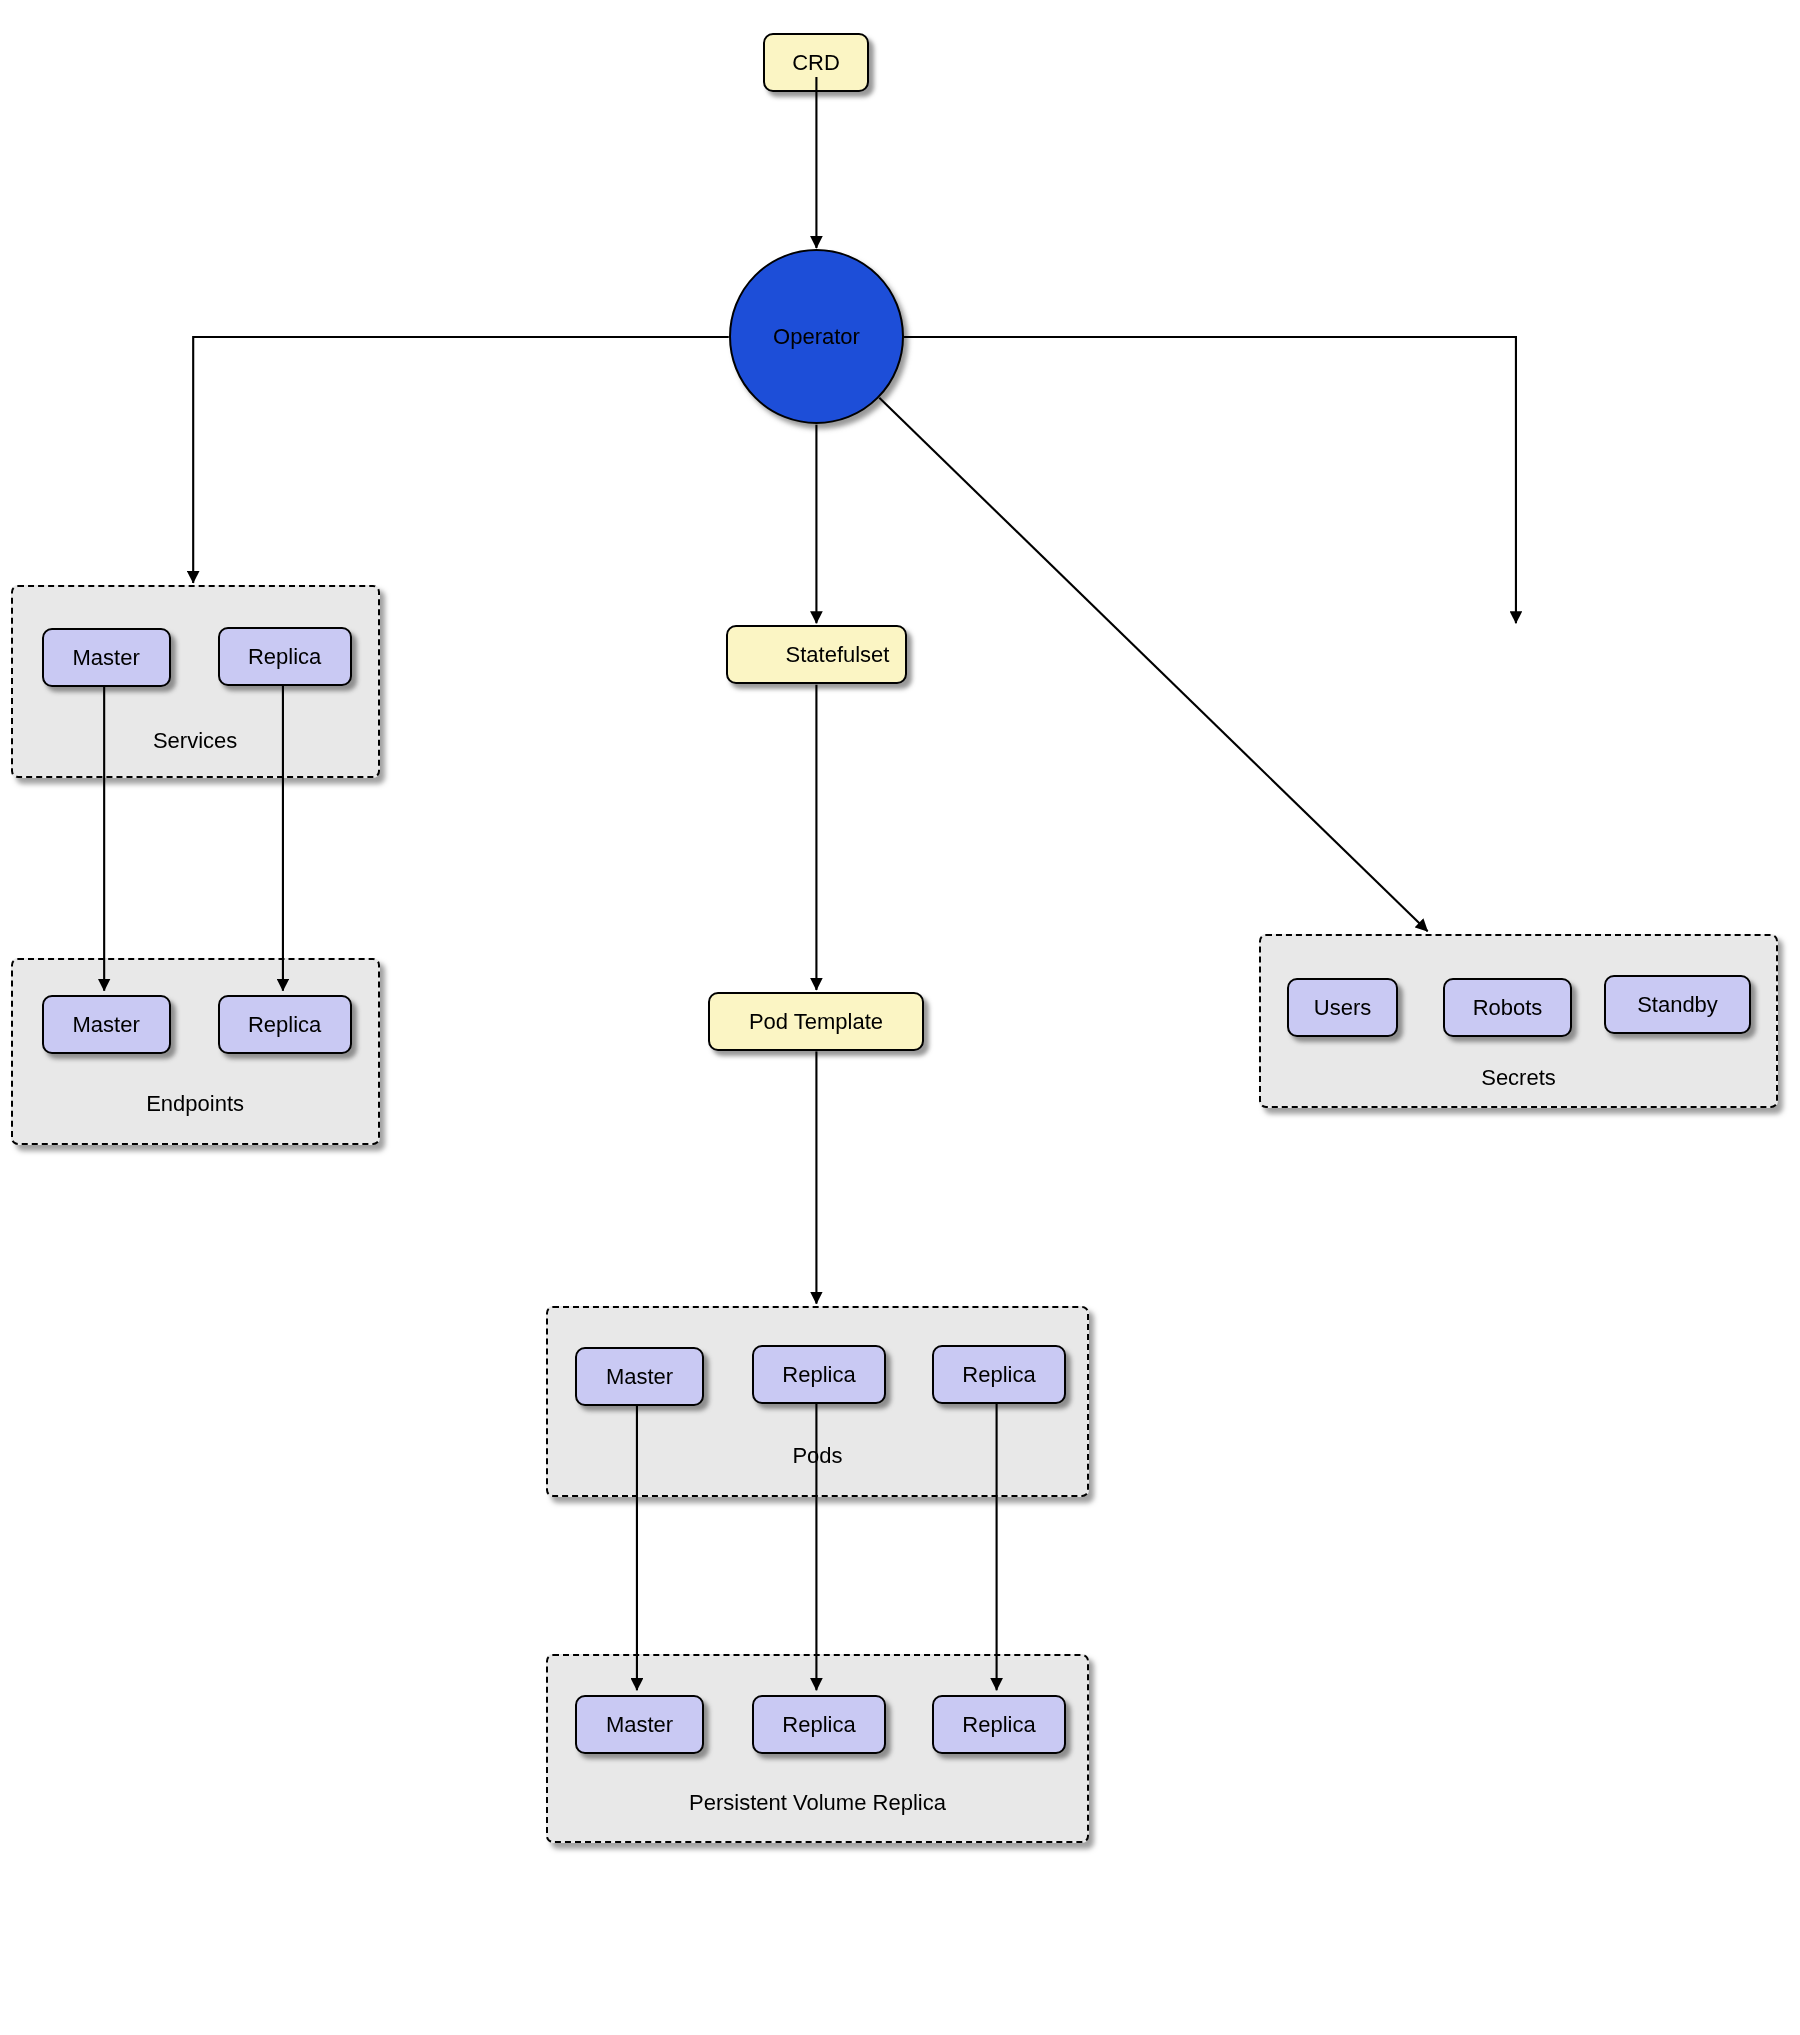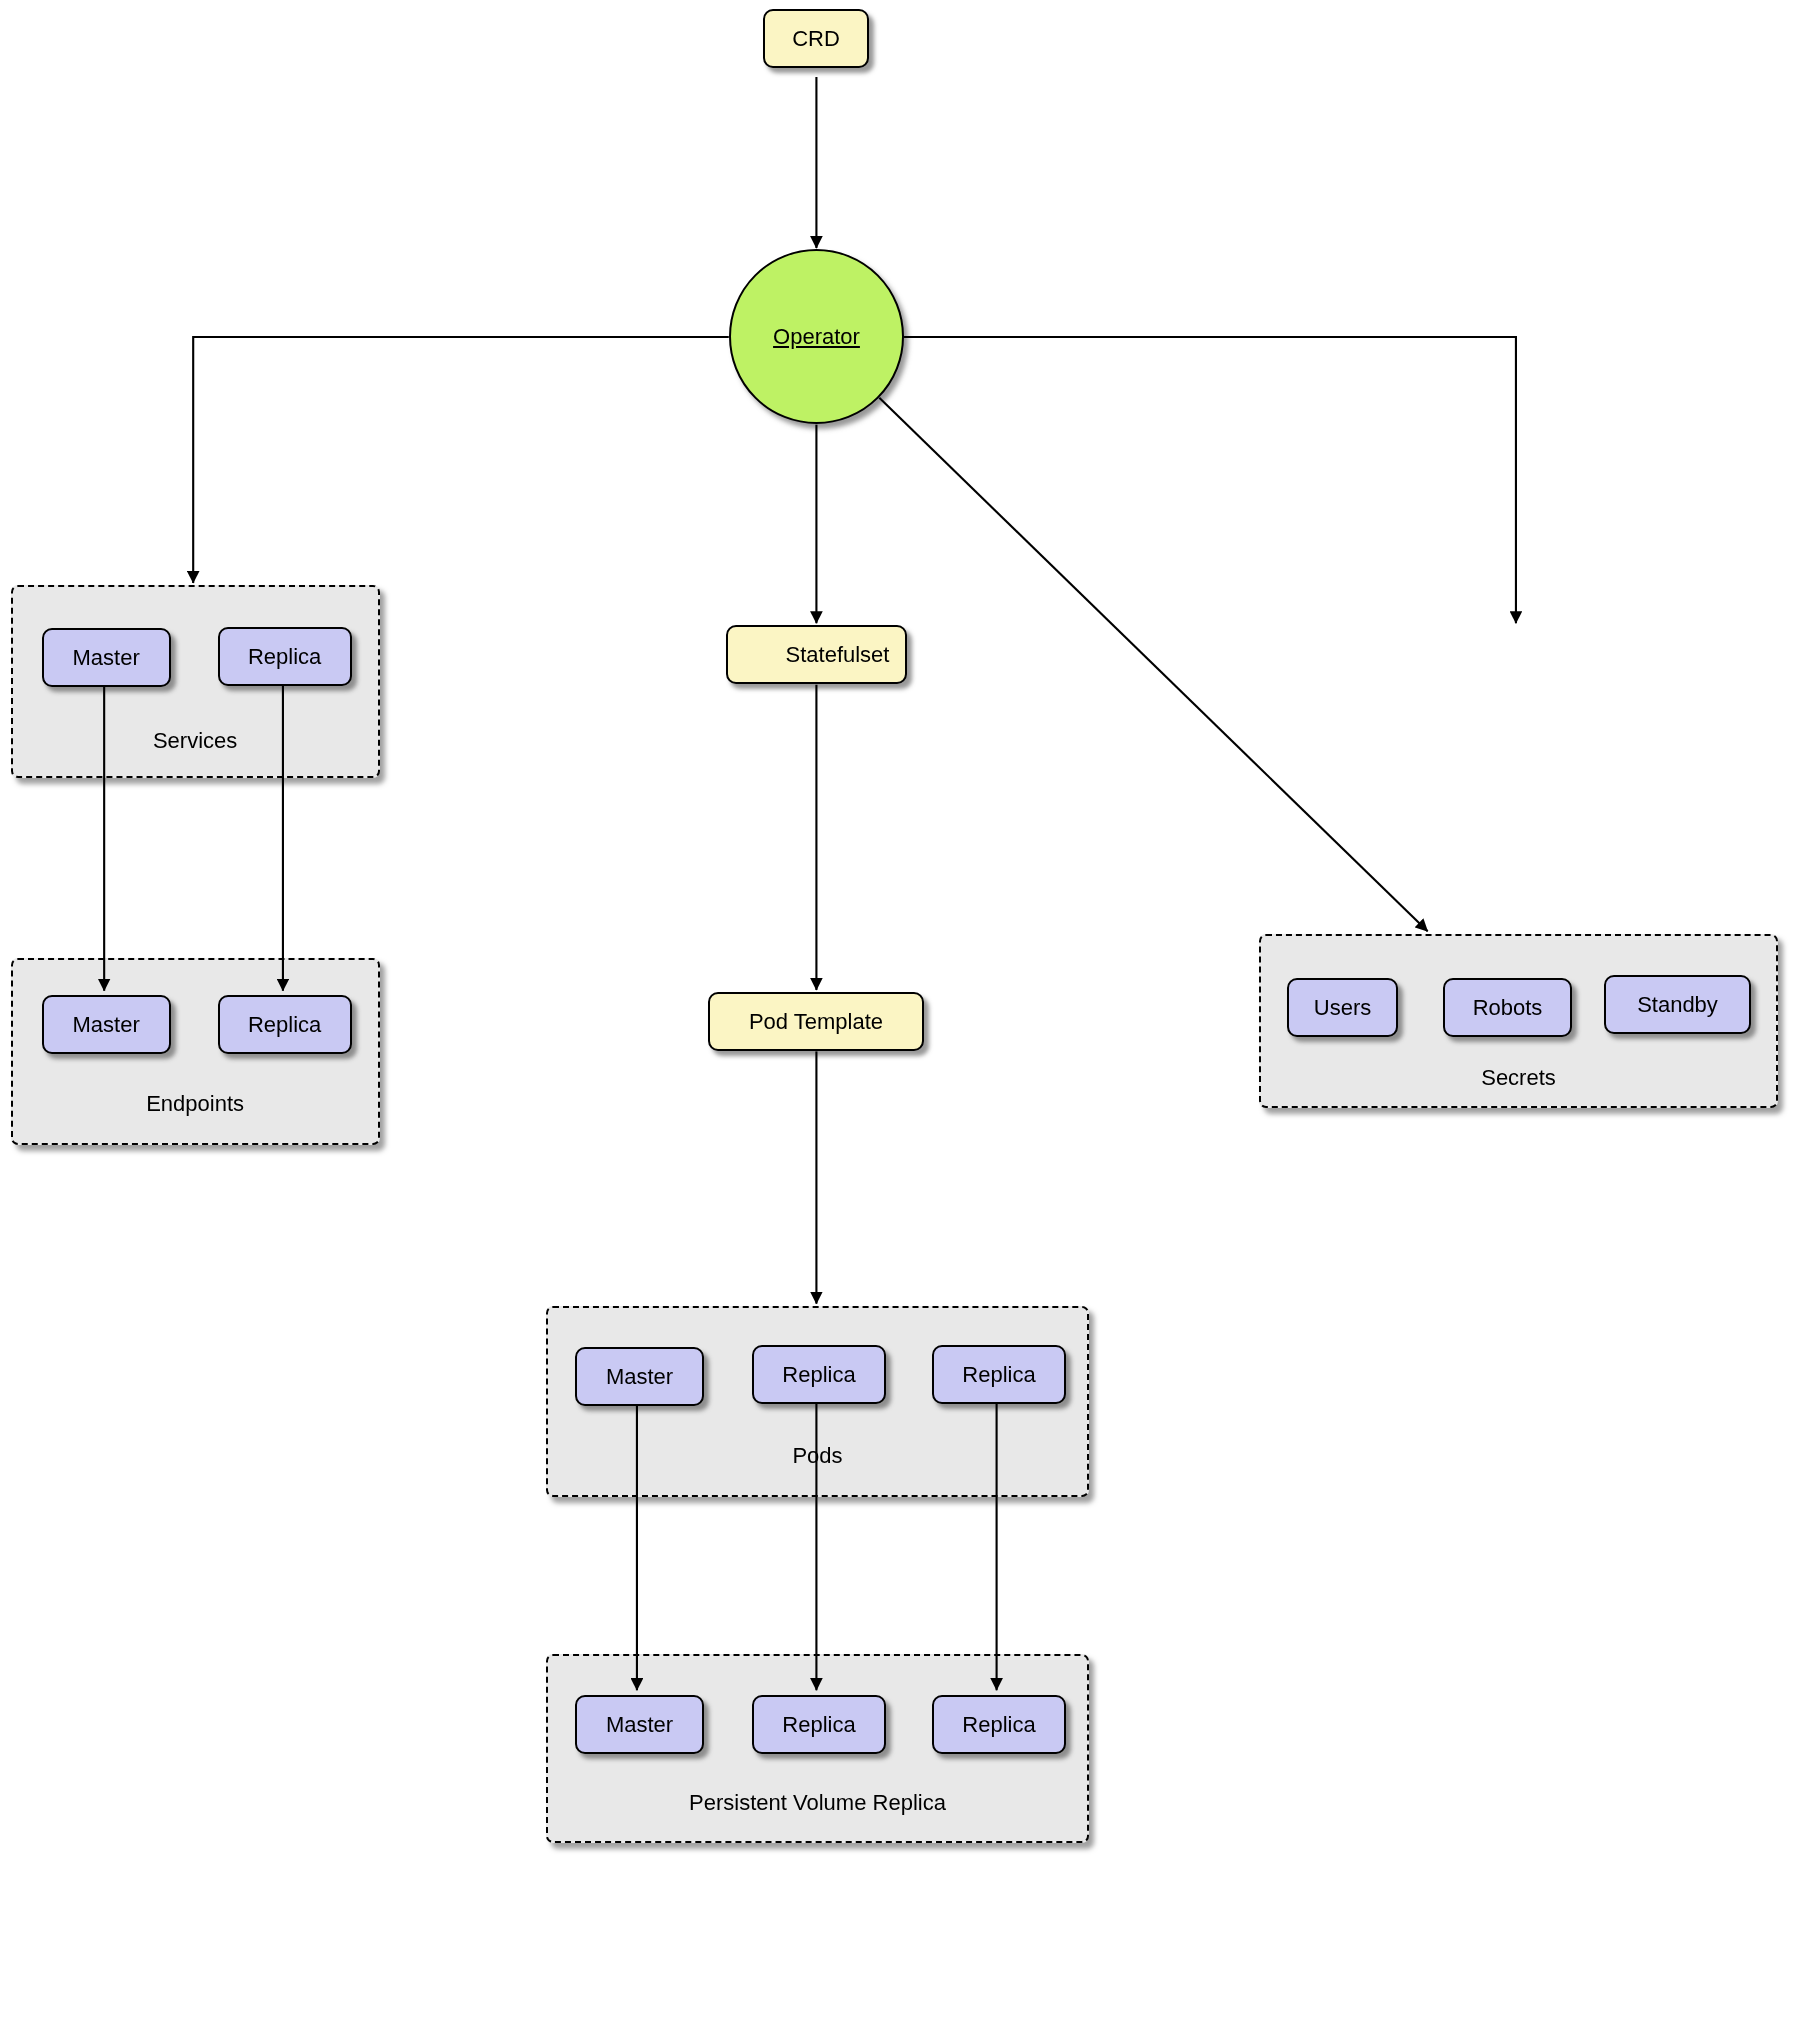--- a/index.html
+++ b/index.html
@@ -26,23 +26,22 @@
     font-size: 22px;
     line-height: 1;
     box-shadow: 4.2px 5px 4.2px rgba(70, 70, 70, 0.55);
     box-sizing: border-box;
     white-space: nowrap;
   }
   .yellow { background: #FBF5C4; }
   .purple { background: #C9C9F3; }
   .circle {
     border-radius: 50%;
-    background: #bef264;
+    background: #1d4ed8;
     box-shadow: 4.2px 5px 5.7px rgba(70, 70, 70, 0.55);
-    text-decoration: underline;
   }
   .group {
     position: absolute;
     background: #E8E8E8;
     border: 2.1px dashed #000000;
     border-radius: 7px;
     box-shadow: 5px 5.7px 5px rgba(70, 70, 70, 0.5);
     box-sizing: border-box;
   }
   .group-label {
@@ -66,21 +65,21 @@
     stroke: #000000;
     stroke-width: 3;
     fill: none;
   }
 </style>
 </head>
 <body>
 
 <div class="canvas">
 
-  <div class="node yellow" style="left:763px; top:9px; width:106px; height:59px;">CRD</div>
+  <div class="node yellow" style="left:763px; top:33px; width:106px; height:59px;">CRD</div>
 
   <div class="node circle" style="left:729px; top:249px; width:175px; height:175px;">Operator</div>
 
   <div class="node yellow" style="left:726px; top:625px; width:181px; height:59px;padding-left:42px;">Statefulset</div>
 
 
   <div class="node yellow" style="left:708px; top:992px; width:216px; height:59px;">Pod Template</div>
 
   <div class="group" style="left:10.6px; top:585px; width:369px; height:193px;">
     <div class="node purple" style="left:29px; top:41px; width:129px; height:59px;">Master</div>

